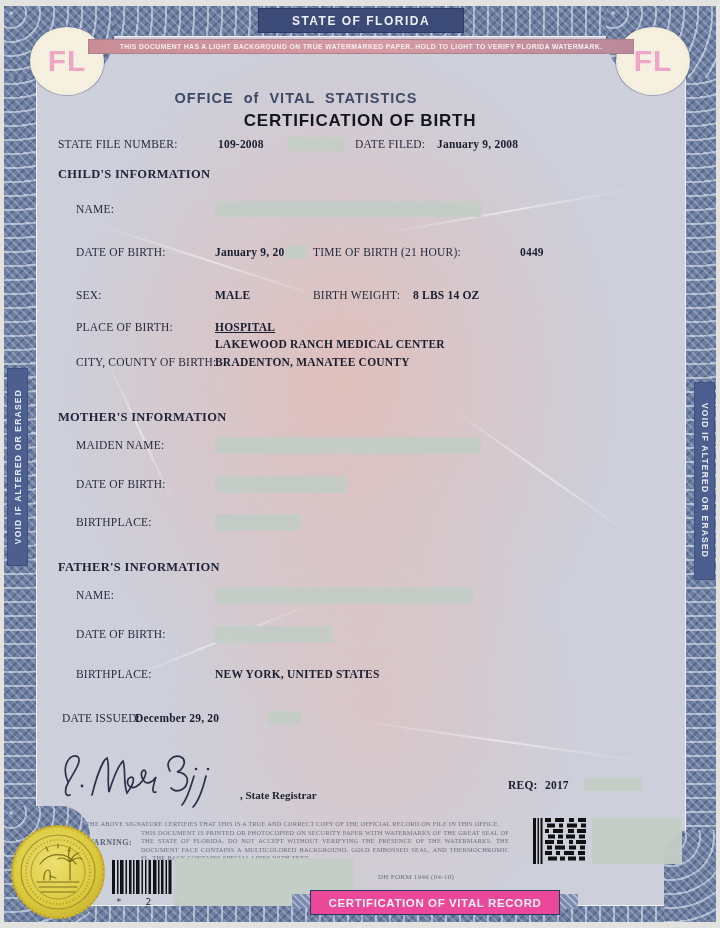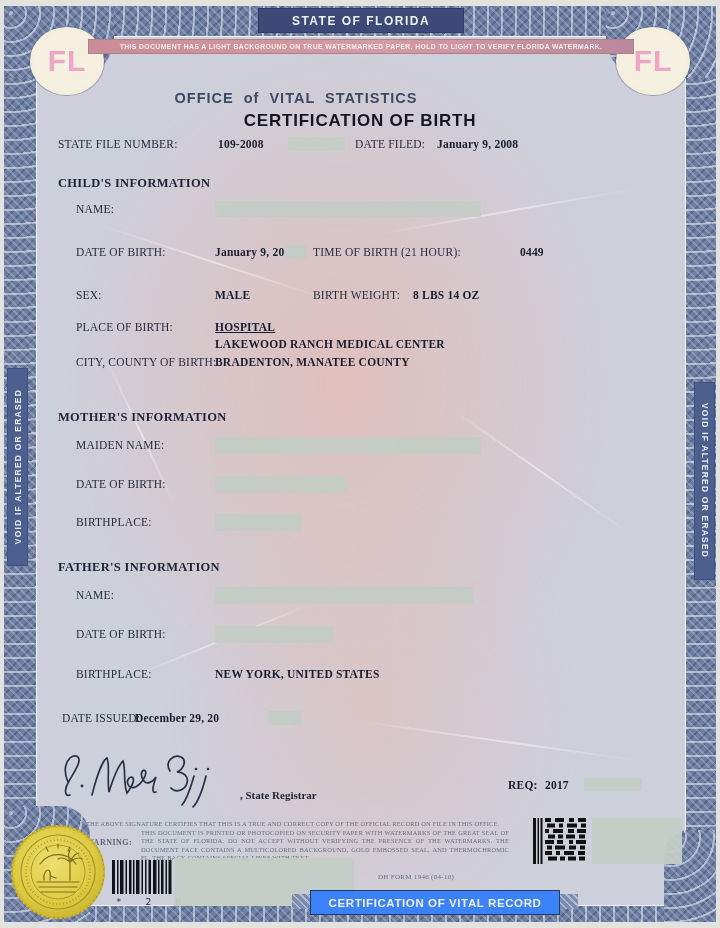--- a/index.html
+++ b/index.html
@@ -44,21 +44,21 @@
   .sec{position:absolute;font-size:12.5px;font-weight:bold;color:#20243a;letter-spacing:.3px;white-space:nowrap;}
   .redact{position:absolute;background:#c4ccc6;opacity:.95;}
   .voidband{position:absolute;width:19px;background:#4d5f8e;border:1px solid #3e5082;
     display:flex;align-items:center;justify-content:center;}
   .voidband span{font-family:"Liberation Sans",sans-serif;font-weight:bold;font-size:8.5px;
     color:#e8ecf5;letter-spacing:1.2px;white-space:nowrap;}
   .vert-up span{writing-mode:vertical-rl;transform:rotate(180deg);}
   .vert-down span{writing-mode:vertical-rl;}
   .fineprint{position:absolute;font-size:6.4px;line-height:1.3;color:#6a6f82;letter-spacing:.2px;}
   .warn-lbl{position:absolute;font-size:8px;font-weight:bold;color:#5f6476;letter-spacing:.5px;}
-  .bottom-banner{position:absolute;left:310px;top:890px;width:248px;height:23px;background:#3b82f6;
+  .bottom-banner{position:absolute;left:310px;top:890px;width:248px;height:23px;background:#ec4899;
     border:1px solid #273860;color:#edf0f7;font-family:"Liberation Sans",sans-serif;font-weight:bold;
     font-size:11.5px;letter-spacing:.6px;display:flex;align-items:center;justify-content:center;z-index:8;}
   .banner-wing{position:absolute;top:894px;width:20px;height:15px;background:#7c8cb0;
     background-image:repeating-linear-gradient(45deg, rgba(255,255,255,.4) 0 2px, rgba(255,255,255,0) 2px 5px);z-index:7;}
   .health{position:absolute;left:565px;top:883px;width:90px;height:38px;background:#fbfbf9;
     border:1px solid #8a93a8;z-index:8;}
   .health .dept{position:absolute;left:4px;top:4px;width:66px;height:9px;background:#25355c;
     color:#fff;font-family:"Liberation Sans",sans-serif;font-size:4.6px;letter-spacing:.5px;
     display:flex;align-items:center;justify-content:center;white-space:nowrap;}
   .health .name{position:absolute;left:4px;top:12px;font-family:"Liberation Serif",serif;
@@ -114,21 +114,21 @@
   </div>
   <div class="office z4">OFFICE of VITAL STATISTICS</div>
   <div class="doc-title z4">CERTIFICATION OF BIRTH</div>
 
   <div class="lbl z4" style="left:58px;top:138px;">STATE FILE  NUMBER:</div>
   <div class="val z4" style="left:218px;top:138px;">109-2008</div>
   <div class="redact z4" style="left:288px;top:137px;width:57px;height:14px;"></div>
   <div class="lbl z4" style="left:355px;top:138px;">DATE FILED:</div>
   <div class="val z4" style="left:437px;top:138px;">January 9, 2008</div>
 
-  <div class="sec z4" style="left:58px;top:176px;text-align:center;">CHILD'S INFORMATION</div>
+  <div class="sec z4" style="left:58px;top:167px;text-align:center;">CHILD'S INFORMATION</div>
   <div class="lbl z4" style="left:76px;top:203px;">NAME:</div>
   <div class="redact z4" style="left:215px;top:201px;width:266px;height:16px;"></div>
 
   <div class="lbl z4" style="left:76px;top:246px;">DATE OF BIRTH:</div>
   <div class="val z4" style="left:215px;top:246px;">January 9, 20</div>
   <div class="redact z4" style="left:285px;top:245px;width:22px;height:14px;"></div>
   <div class="lbl z4" style="left:313px;top:246px;">TIME OF BIRTH (21 HOUR):</div>
   <div class="val z4" style="left:520px;top:246px;">0449</div>
 
   <div class="lbl z4" style="left:76px;top:289px;">SEX:</div>

